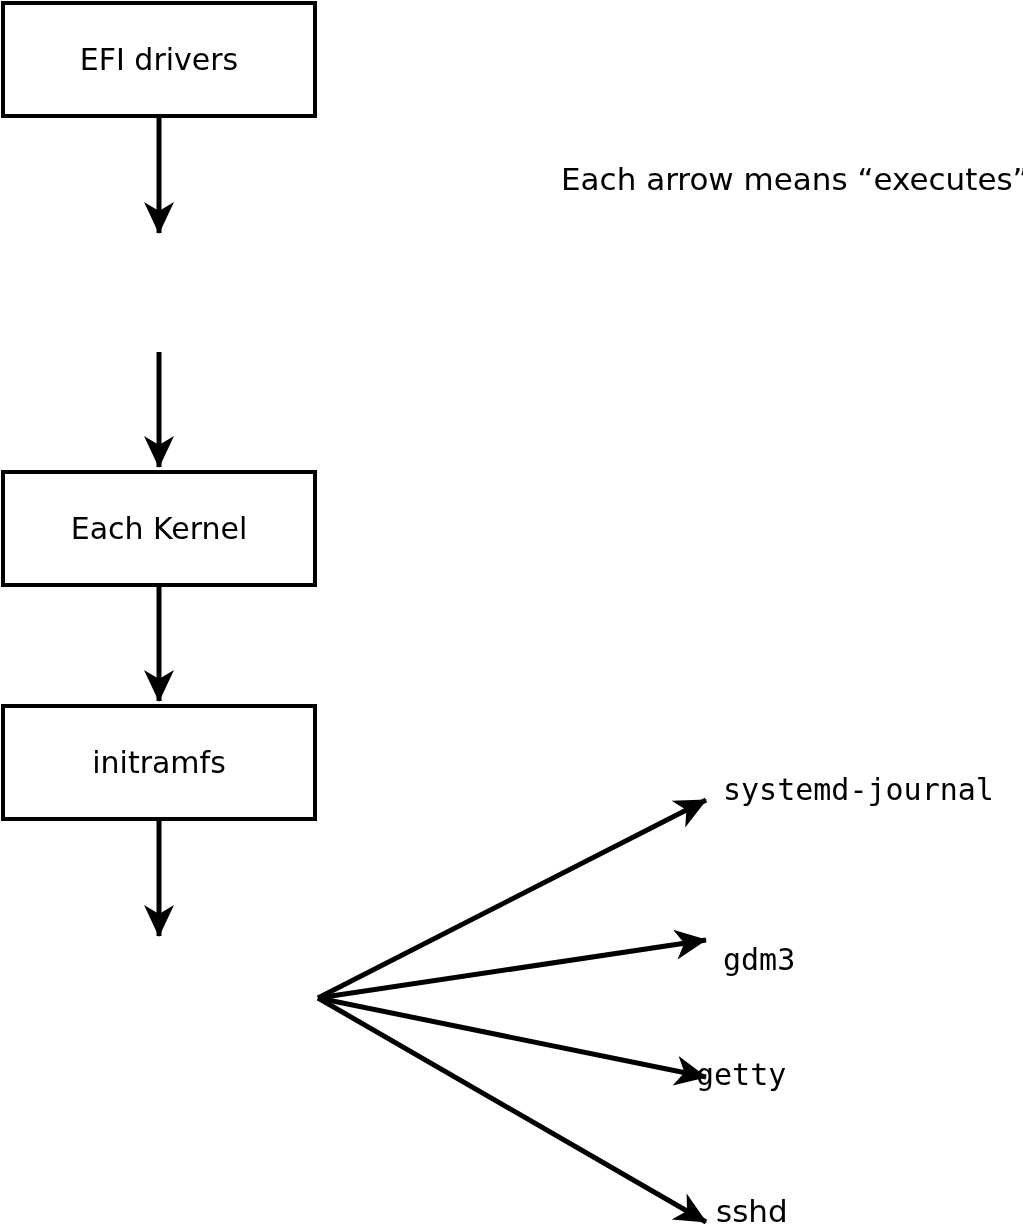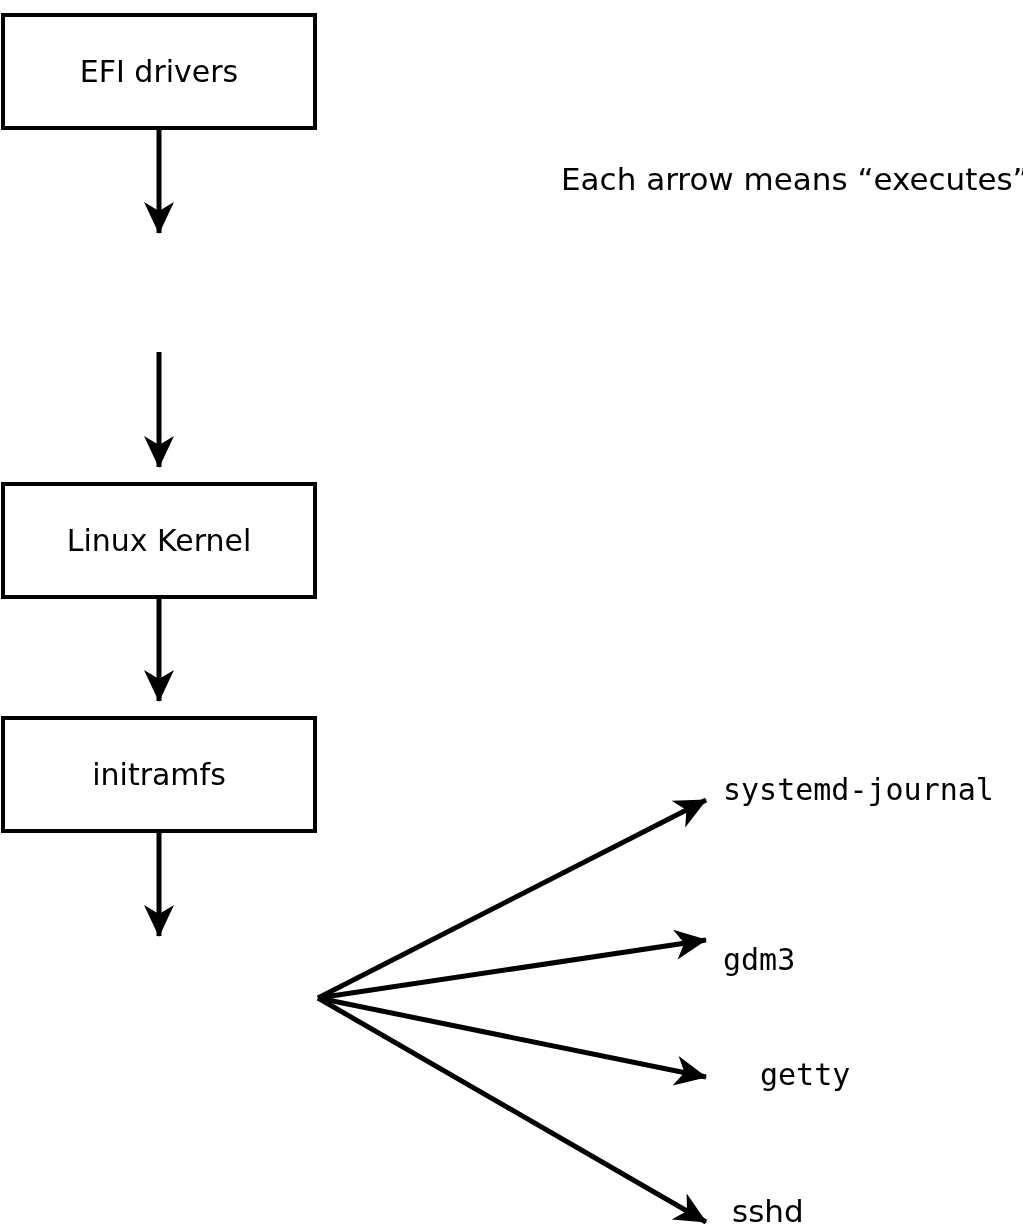--- a/index.html
+++ b/index.html
@@ -32,21 +32,20 @@
     position: absolute;
     left: 1px;
     width: 316px;
     height: 117px;
     box-sizing: border-box;
     border: 4px solid #000000;
     background: #ffffff;
     display: flex;
     align-items: center;
     justify-content: center;
-    margin-top: 12px;
   }
   .node-label {
     font-size: 30px;
     line-height: 1.1;
     white-space: nowrap;
   }
   .note {
     position: absolute;
     left: 561px;
     top: 161px;
@@ -60,21 +59,20 @@
     line-height: 38px;
     text-align: right;
   }
   .target-label.mono {
     font-family: "DejaVu Sans Mono", "Liberation Mono", monospace;
     font-size: 30px;
   }
   .target-label.sans {
     font-family: "DejaVu Sans", "Liberation Sans", sans-serif;
     font-size: 31px;
-    margin-left: 16px;
   }
 </style>
 </head>
 <body>
 
 <div class="canvas">
 
   <svg class="arrows-layer" width="1023" height="1230" viewBox="0 0 1023 1230" xmlns="http://www.w3.org/2000/svg">
     <defs>
       <marker id="ah" markerUnits="userSpaceOnUse" markerWidth="36" markerHeight="32" viewBox="0 0 36 32" refX="33" refY="16" orient="auto">
@@ -90,26 +88,26 @@
     <path class="arrow-shaft" d="M318,998 L706,800" marker-end="url(#ah)"></path>
     <path class="arrow-shaft" d="M318,998 L706,940" marker-end="url(#ah)"></path>
     <path class="arrow-shaft" d="M318,998 L706,1077" marker-end="url(#ah)"></path>
     <path class="arrow-shaft" d="M318,998 L706,1222" marker-end="url(#ah)"></path>
   </svg>
 
   <div class="node" style="top:1px">
     <span class="node-label">EFI drivers</span>
   </div>
   <div class="node" style="top:470px">
-    <span class="node-label">Linux Kernel</span>
+    <span class="node-label">Each Kernel</span>
   </div>
   <div class="node" style="top:704px">
     <span class="node-label">initramfs</span>
   </div>
 
   <div class="note">Each arrow means “executes”.</div>
 
   <div class="target-label mono" style="left:723px; top:771px">systemd-journal</div>
   <div class="target-label mono" style="left:723px; top:941px">gdm3</div>
-  <div class="target-label mono" style="left:760px; top:1056px">getty</div>
+  <div class="target-label mono" style="left:696px; top:1056px">getty</div>
   <div class="target-label sans" style="left:716px; top:1192px">sshd</div>
 
 </div>
 
 </body></html>

